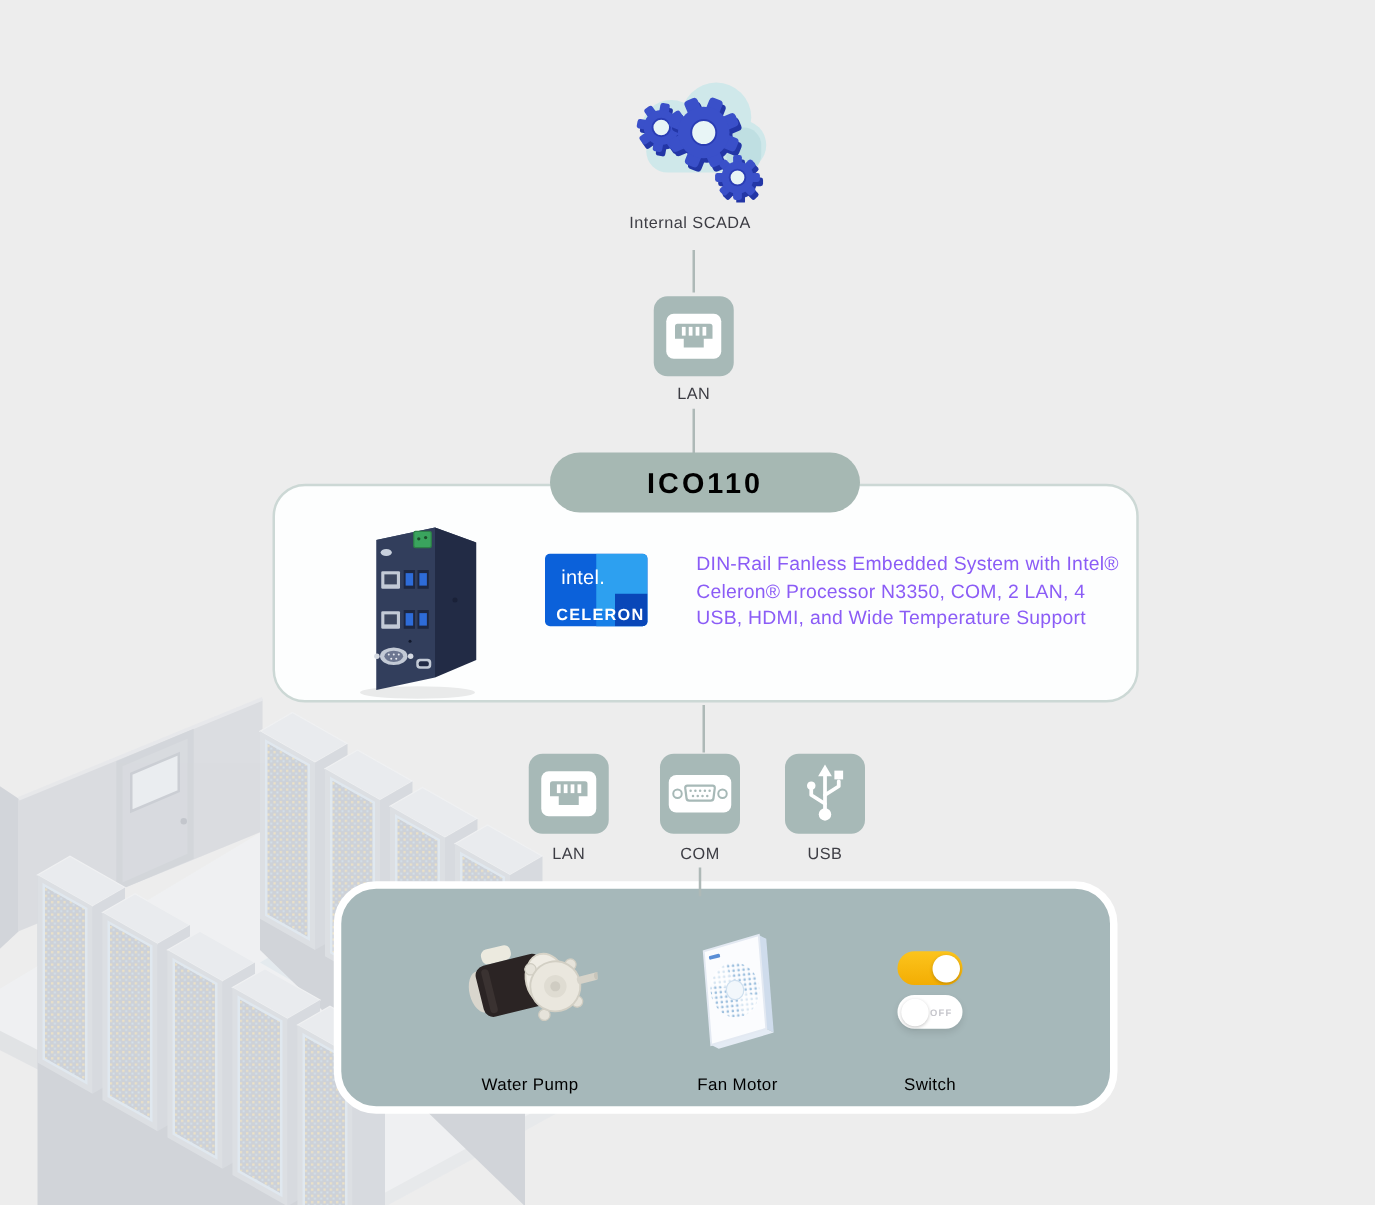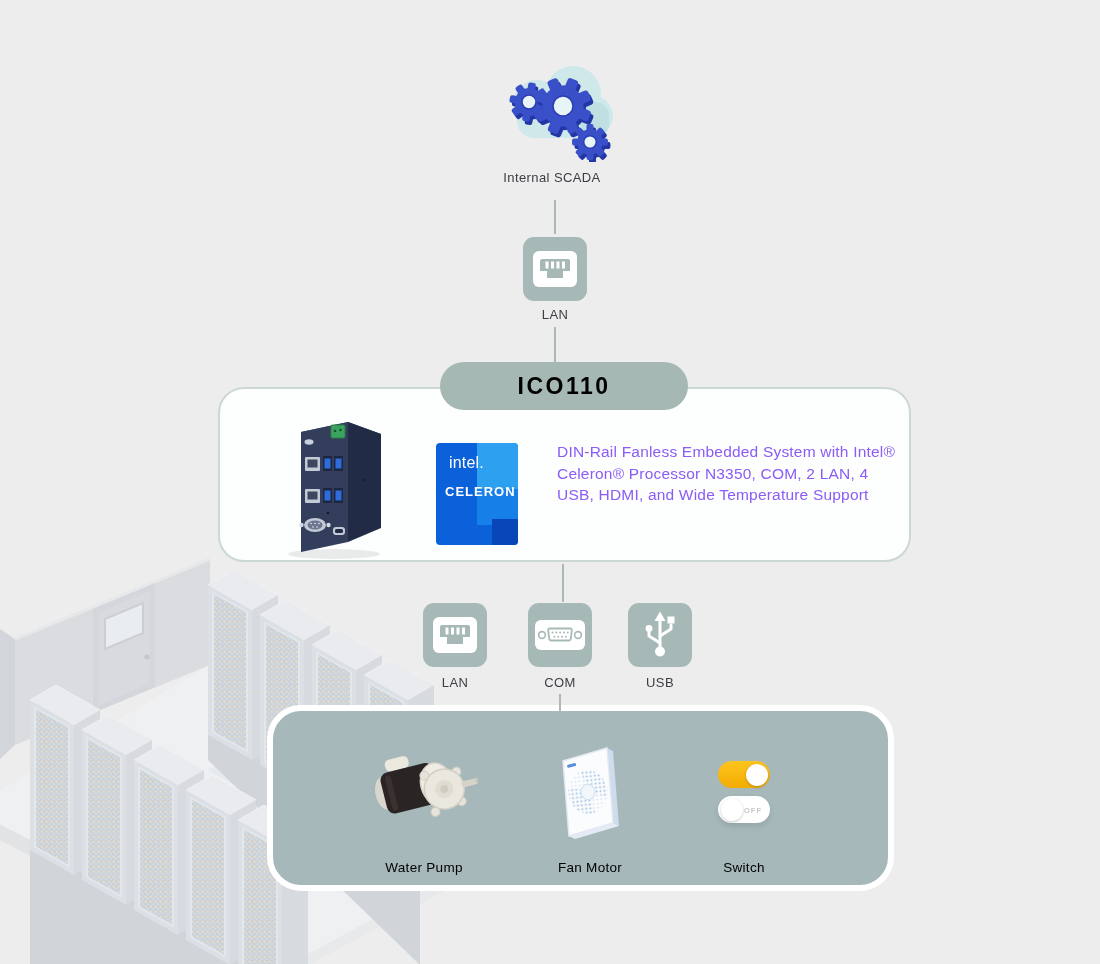--- a/index.html
+++ b/index.html
@@ -10,21 +10,21 @@
   .label{position:absolute;color:#3d3d44;font-size:13px;letter-spacing:.4px;text-align:center;}
   .icon-tile{position:absolute;width:64px;height:64px;border-radius:11px;background:#a7b9b7;z-index:3;}
   .icon-tile svg{display:block;width:64px;height:64px;}
   .pill{position:absolute;left:440px;top:362px;width:248px;height:48px;border-radius:24px;
         background:#a6b8b3;display:flex;align-items:center;justify-content:center;
         color:#000000;font-size:23px;font-weight:bold;letter-spacing:2.5px;z-index:6;}
   .card{position:absolute;left:218px;top:387px;width:693px;height:175px;background:#fdfefe;
         border:2px solid #ccd8d5;border-radius:26px;z-index:4;box-sizing:border-box;}
   .desc{position:absolute;left:557px;top:441px;width:340px;font-size:15.5px;line-height:21.5px;
         color:#8b5cf6;letter-spacing:.2px;z-index:5;}
-  .badge{position:absolute;left:436px;top:443px;width:82px;height:102px;background:#0b61da;
+  .badge{position:absolute;left:436px;top:443px;width:82px;height:58px;background:#0b61da;
          border-radius:4px;overflow:hidden;z-index:5;}
   .badge .sq1{position:absolute;left:41px;top:0;width:41px;height:46px;background:#2da0f0;}
   .badge .sq3{position:absolute;left:41px;top:46px;width:41px;height:36px;background:#1780e8;}
   .badge .sq2{position:absolute;right:0;bottom:0;width:26px;height:26px;background:#0947b8;}
   .badge .brand{position:absolute;left:13px;top:11px;color:#fff;font-size:16px;letter-spacing:.2px;}
   .badge .family{position:absolute;left:9px;top:41px;color:#fff;font-size:13px;font-weight:bold;letter-spacing:1px;}
   .sage-card{position:absolute;left:267px;top:705px;width:615px;height:174px;background:#a6b8ba;
              border:6px solid #ffffff;border-radius:34px;z-index:4;}
   .col{position:absolute;top:30px;width:150px;height:134px;display:flex;flex-direction:column;
        align-items:center;justify-content:space-between;}

